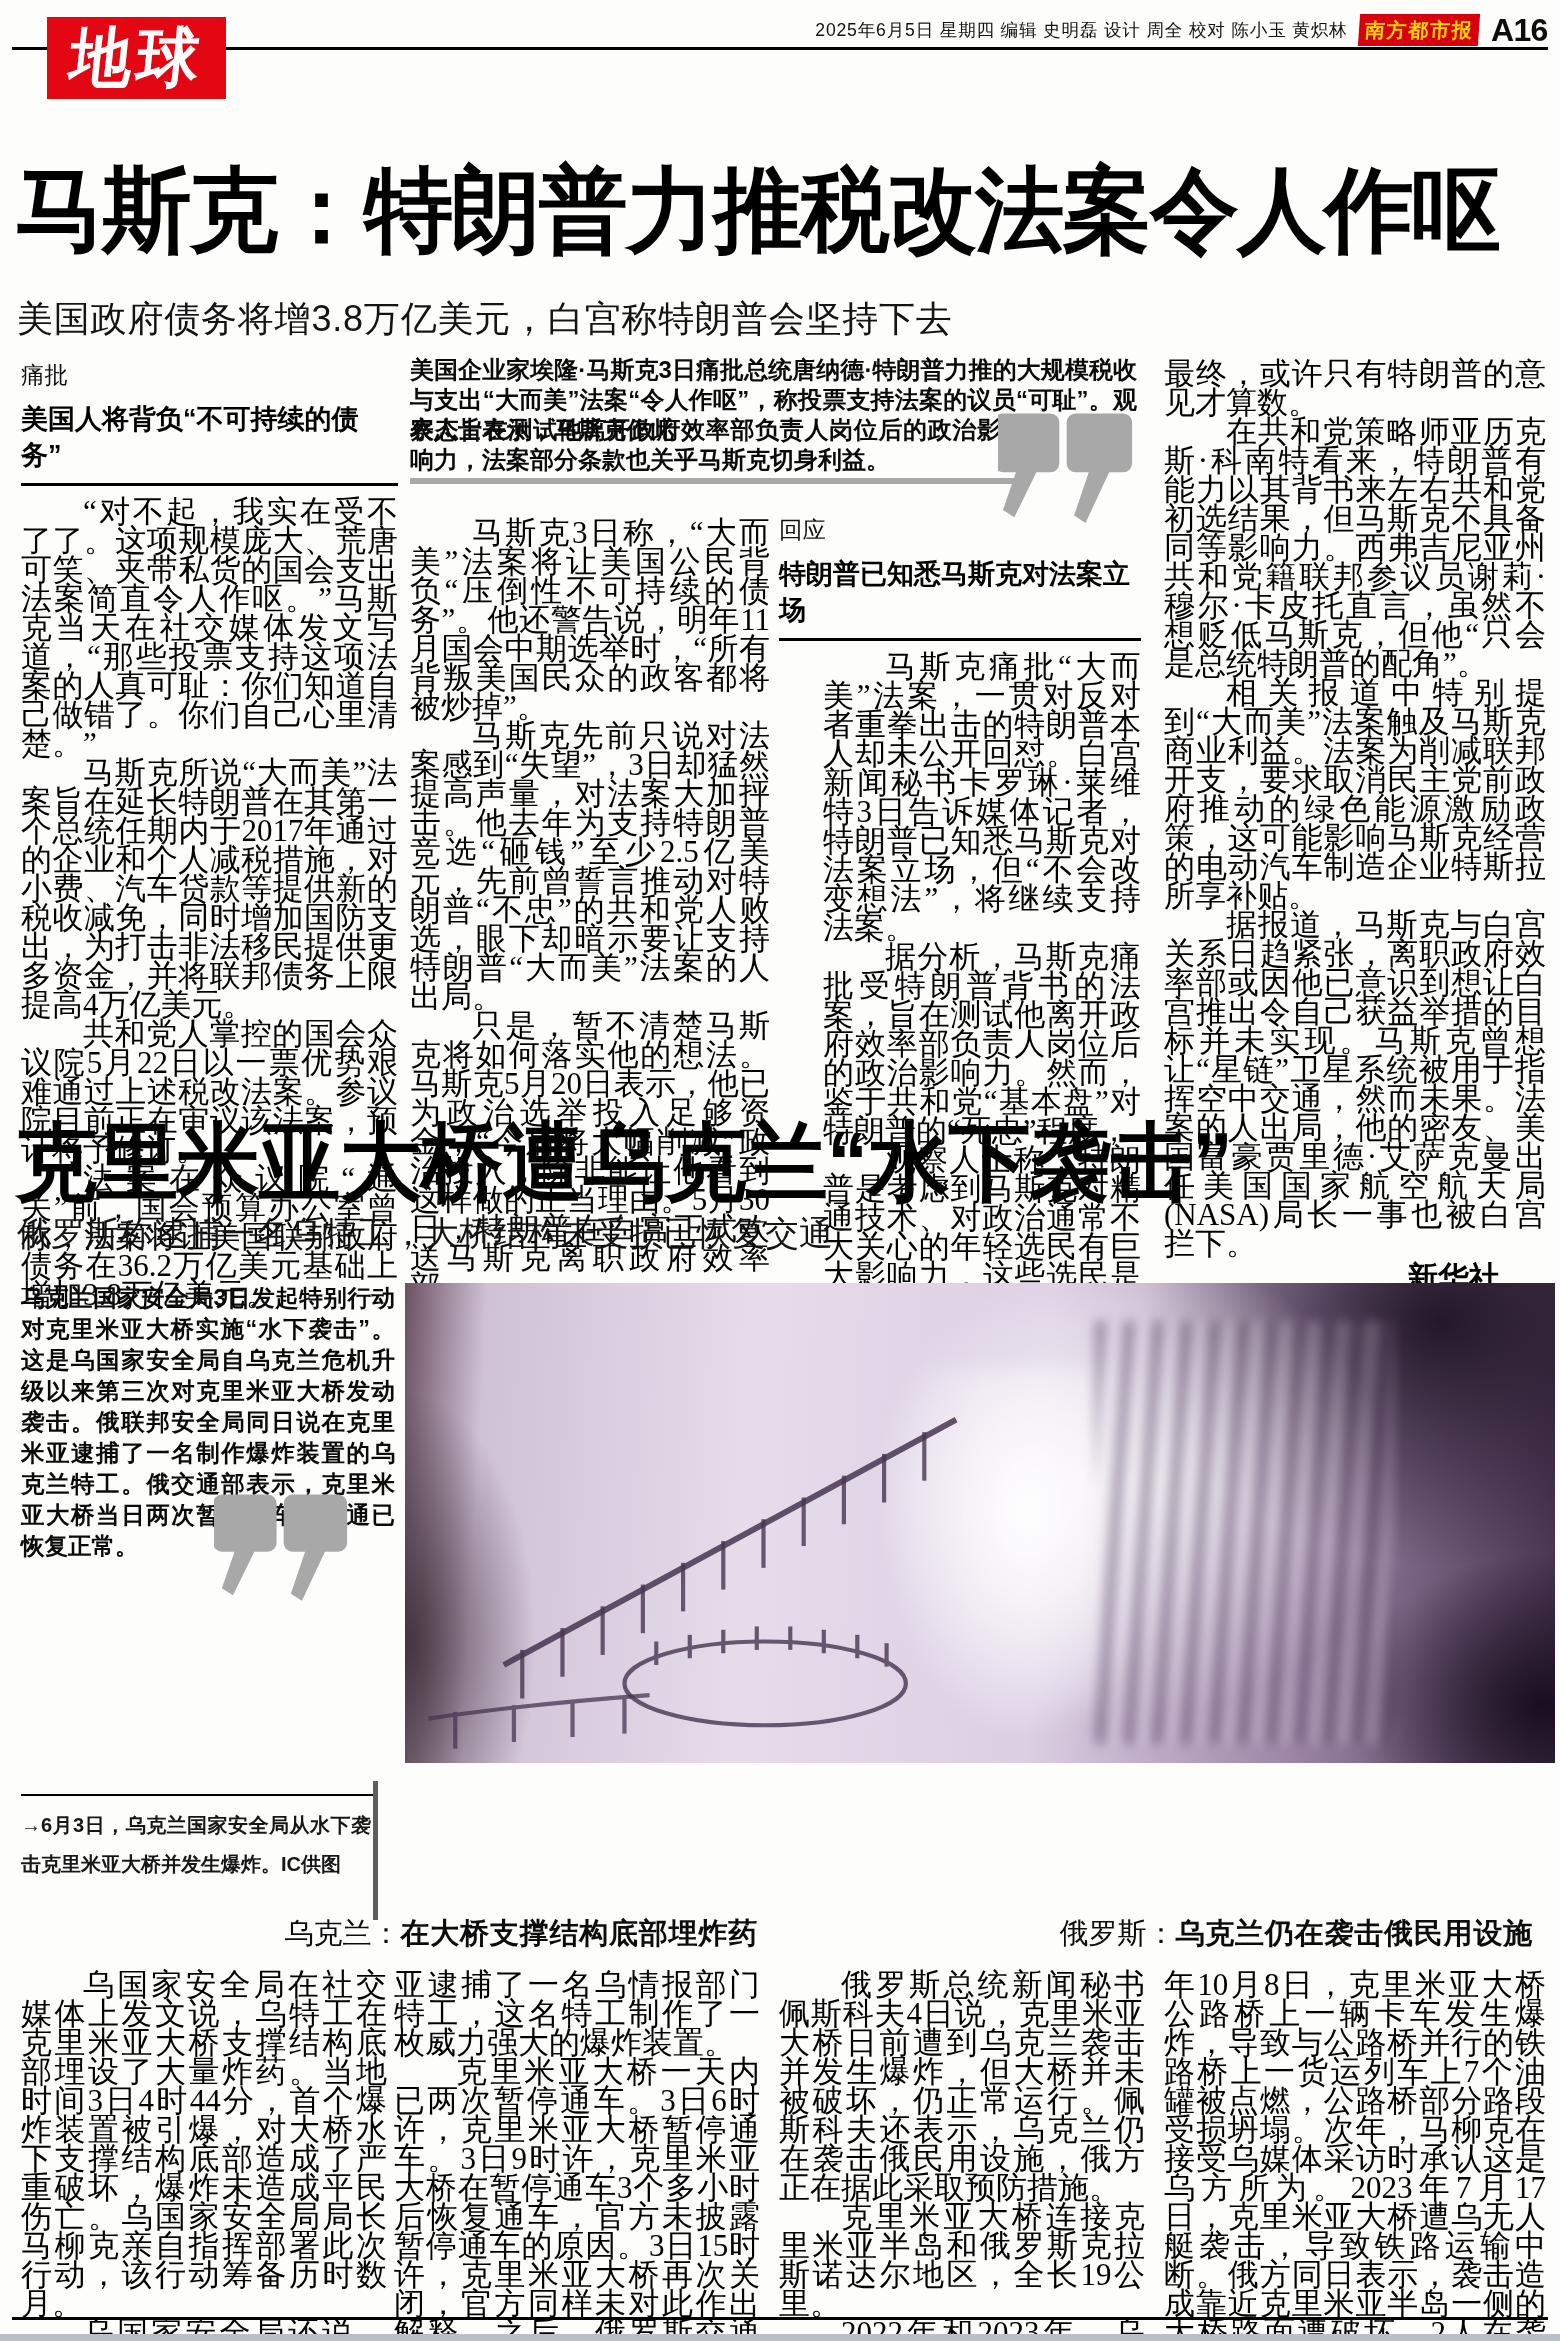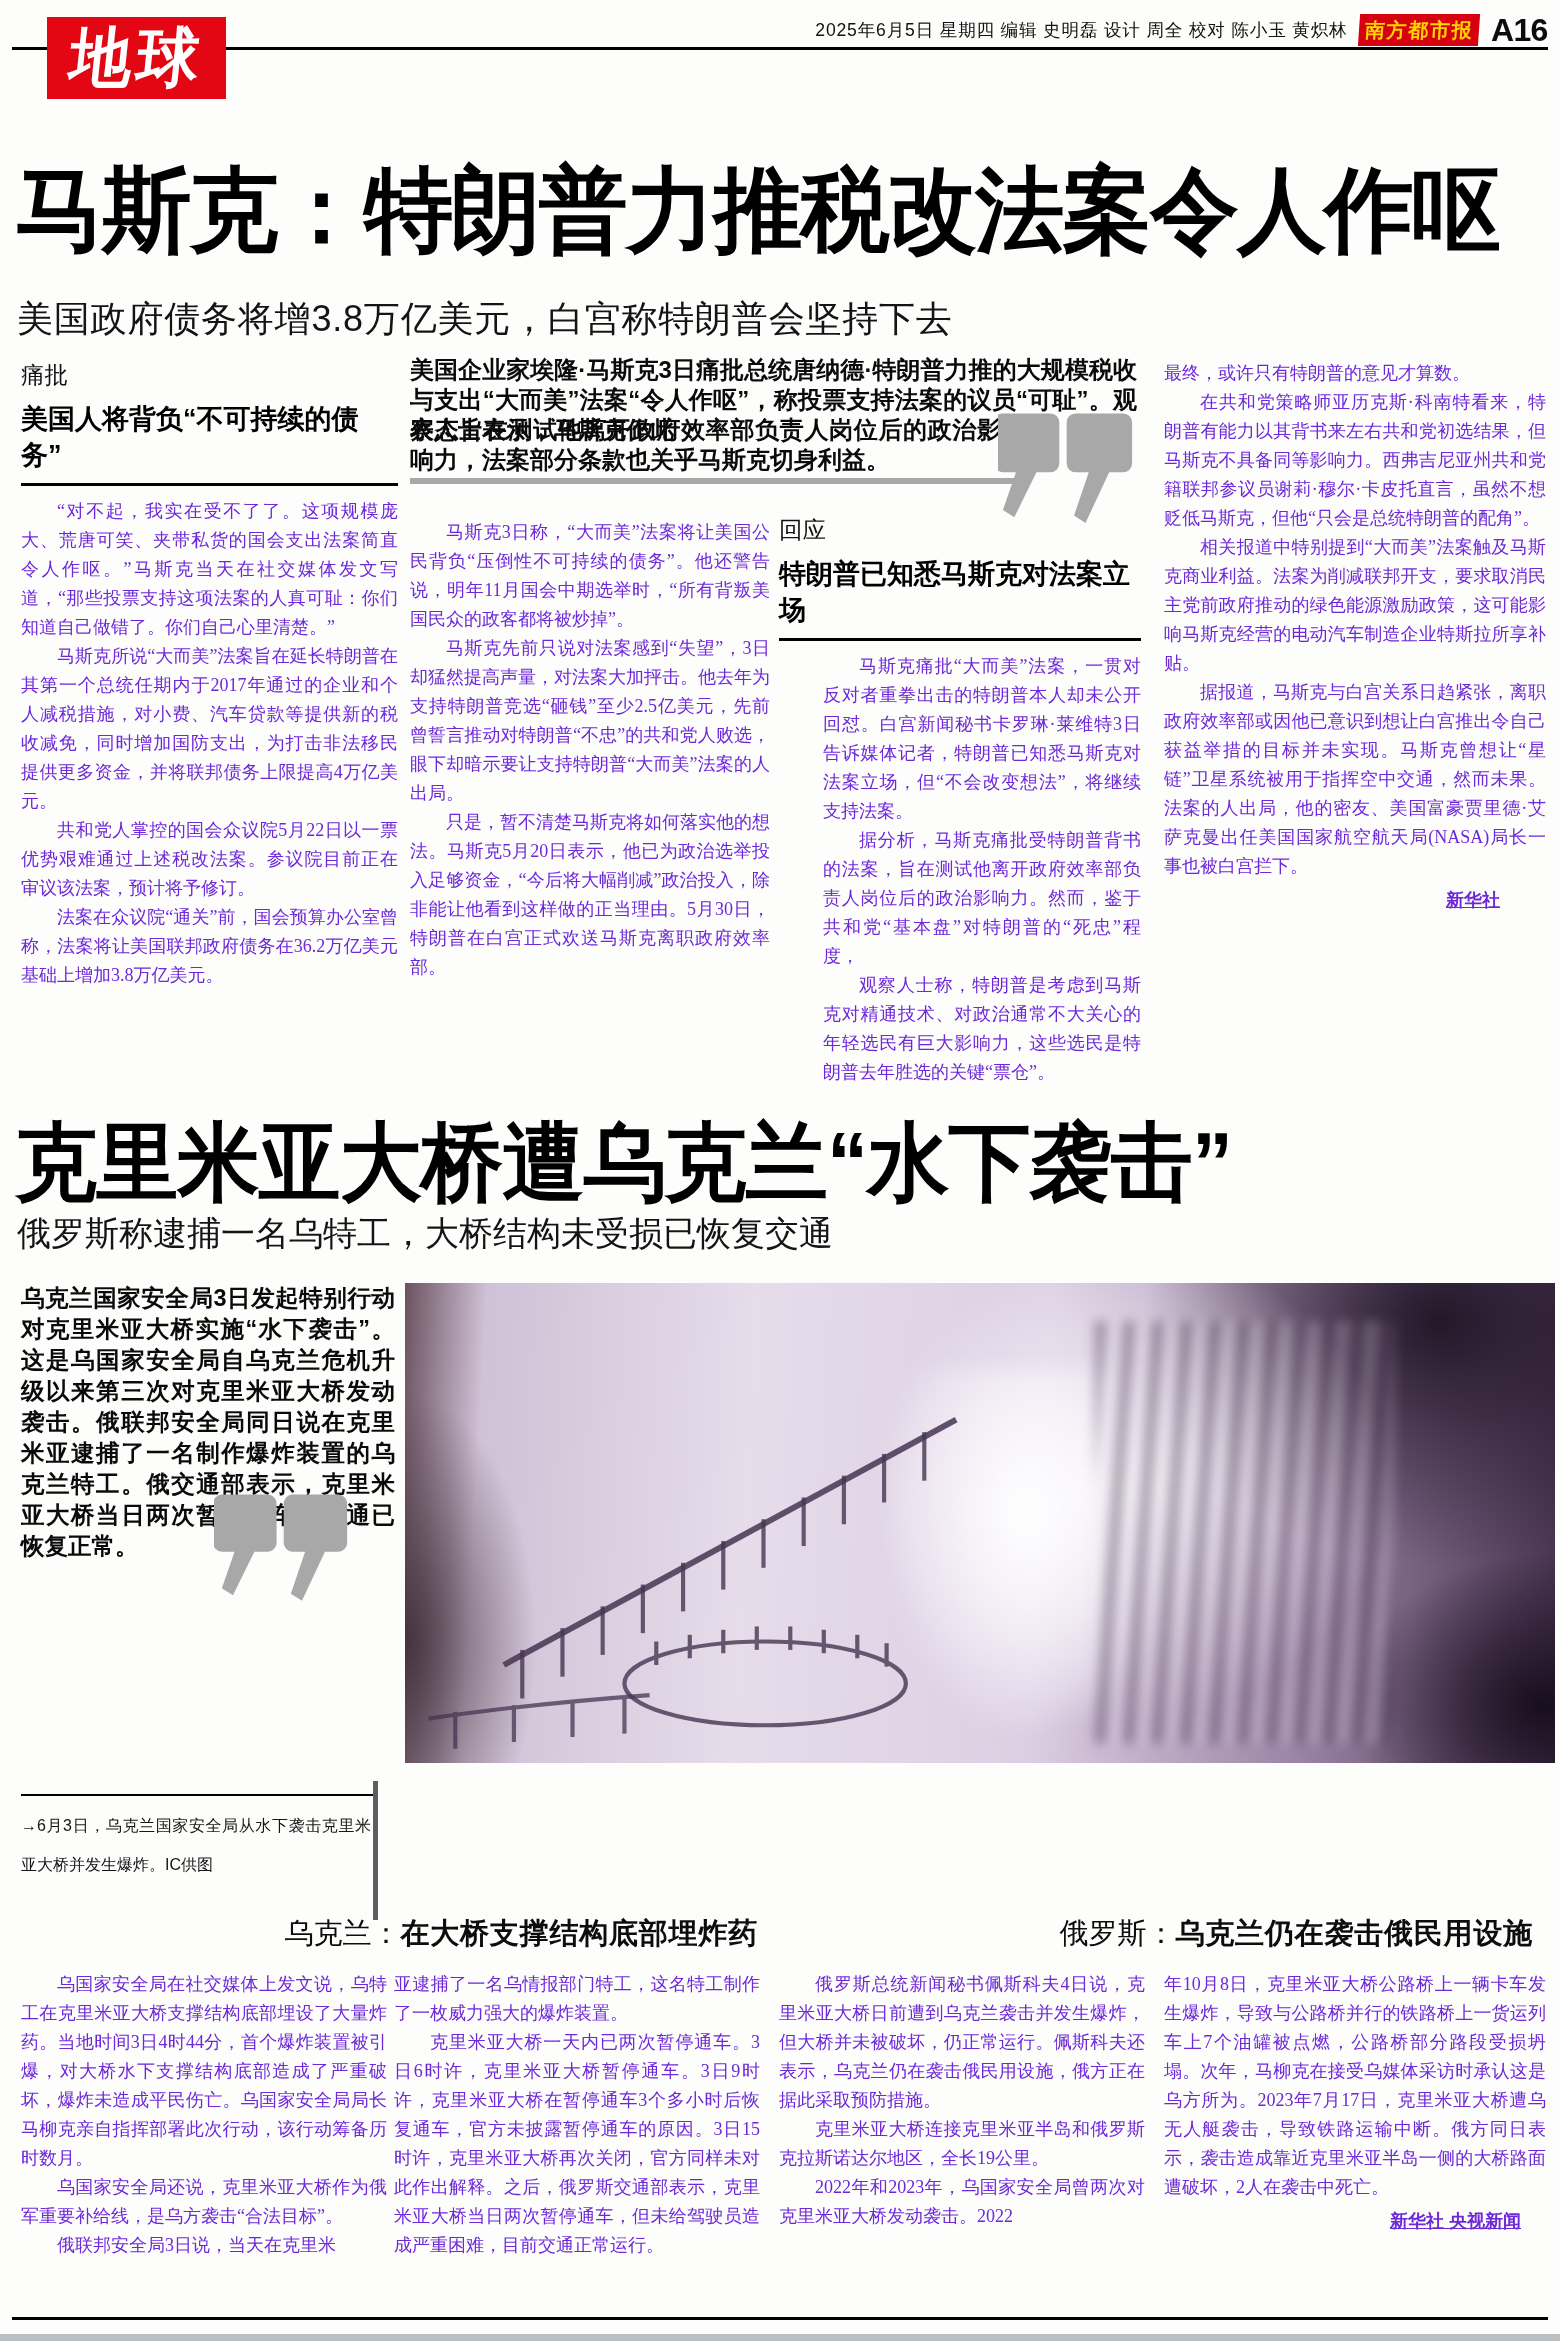--- a/index.html
+++ b/index.html
@@ -21,21 +21,21 @@
 
   
   .headline1{left:15px;top:154px;width:1535px;font-size:89px;font-weight:900;
      letter-spacing:-1.7px;line-height:1.26;white-space:nowrap;color:#000;transform:scaleY(1.04);}
   .subhead1{left:17px;top:295px;width:1173px;font-size:36px;font-weight:500;
      letter-spacing:0.8px;color:#141414;}
   .kicker{font-size:23.5px;font-weight:400;color:#111;}
   .colsubhead{font-size:27px;font-weight:800;color:#000;letter-spacing:0px;margin-top:10px;}
   .colrule{height:2.5px;background:#000;}
   .body p{margin:0;font-family:"Liberation Serif","DejaVu Serif",serif;
-     font-size:18px;line-height:29px;text-align:justify;text-indent:2em;color:#6d28d9;}
+     font-size:31px;line-height:29px;text-align:justify;text-indent:2em;color:#000000;}
   .body p.cont{text-indent:0;}
   .body p.byline{text-indent:0;text-align:right;font-family:"Liberation Sans",sans-serif;
      font-weight:800;padding-right:46px;margin-top:5px;text-decoration:underline;}
   .leadbold{font-size:24px;font-weight:700;line-height:30px;text-align:justify;color:#0a0a0a;}
   #gray-bar1{left:410px;top:478px;width:605px;height:5.9px;background:#a8a8a8;}
   .quote-icon svg{width:100%;height:100%;}
   .quote-icon path{fill:#a8a8a8;}
 
   
   .headline2{left:15px;top:1109px;width:1424px;font-size:82px;font-weight:900;
@@ -54,21 +54,21 @@
        linear-gradient(93deg,#6b5260 0%,#cfc1d6 7%,#e6dcea 30%,#dccfe3 55%,#9b84a6 78%,#46324e 100%);}
   #photo .smoke{position:absolute;left:60%;top:8%;width:26%;height:88%;filter:blur(5.9px);
      background:repeating-linear-gradient(94deg, rgba(72,52,82,.45) 0 11.7px, rgba(230,220,235,.25) 11.7px 28.5px);}
   #photo .plume{position:absolute;left:42%;top:18%;width:24%;height:75%;filter:blur(8.4px);
      background:radial-gradient(ellipse at 50% 40%, rgba(255,255,255,.95), rgba(244,238,248,.4) 60%, rgba(244,238,248,0) 75%);}
   #photo svg{position:absolute;left:0;top:0;}
   #photo line,#photo path,#photo ellipse{stroke:#473551;fill:none;}
 
   
   #caption-rule{left:21px;top:1794px;width:352px;height:1.7px;background:#000;}
-  #caption{left:21px;top:1806px;width:350px;font-size:16px;font-weight:400;
+  #caption{left:21px;top:1806px;width:350px;font-size:20px;font-weight:700;
      line-height:39px;text-align:justify;color:#161616;}
   #caption-vbar{left:373px;top:1781px;width:5px;height:139px;background:#5e5e5e;}
 
   
   .subart-header{font-size:29px;line-height:1.2;text-align:right;}
   .subart-header .k{font-weight:400;}
   .subart-header .t{font-weight:900;letter-spacing:0.8px;}
   #bottom-rule{left:11.7px;top:2317px;width:1536px;height:2.5px;background:#000;}
   #bottom-strip{left:0;top:2334px;width:1560px;height:7.5px;background:#b9bfc4;}
 </style>

